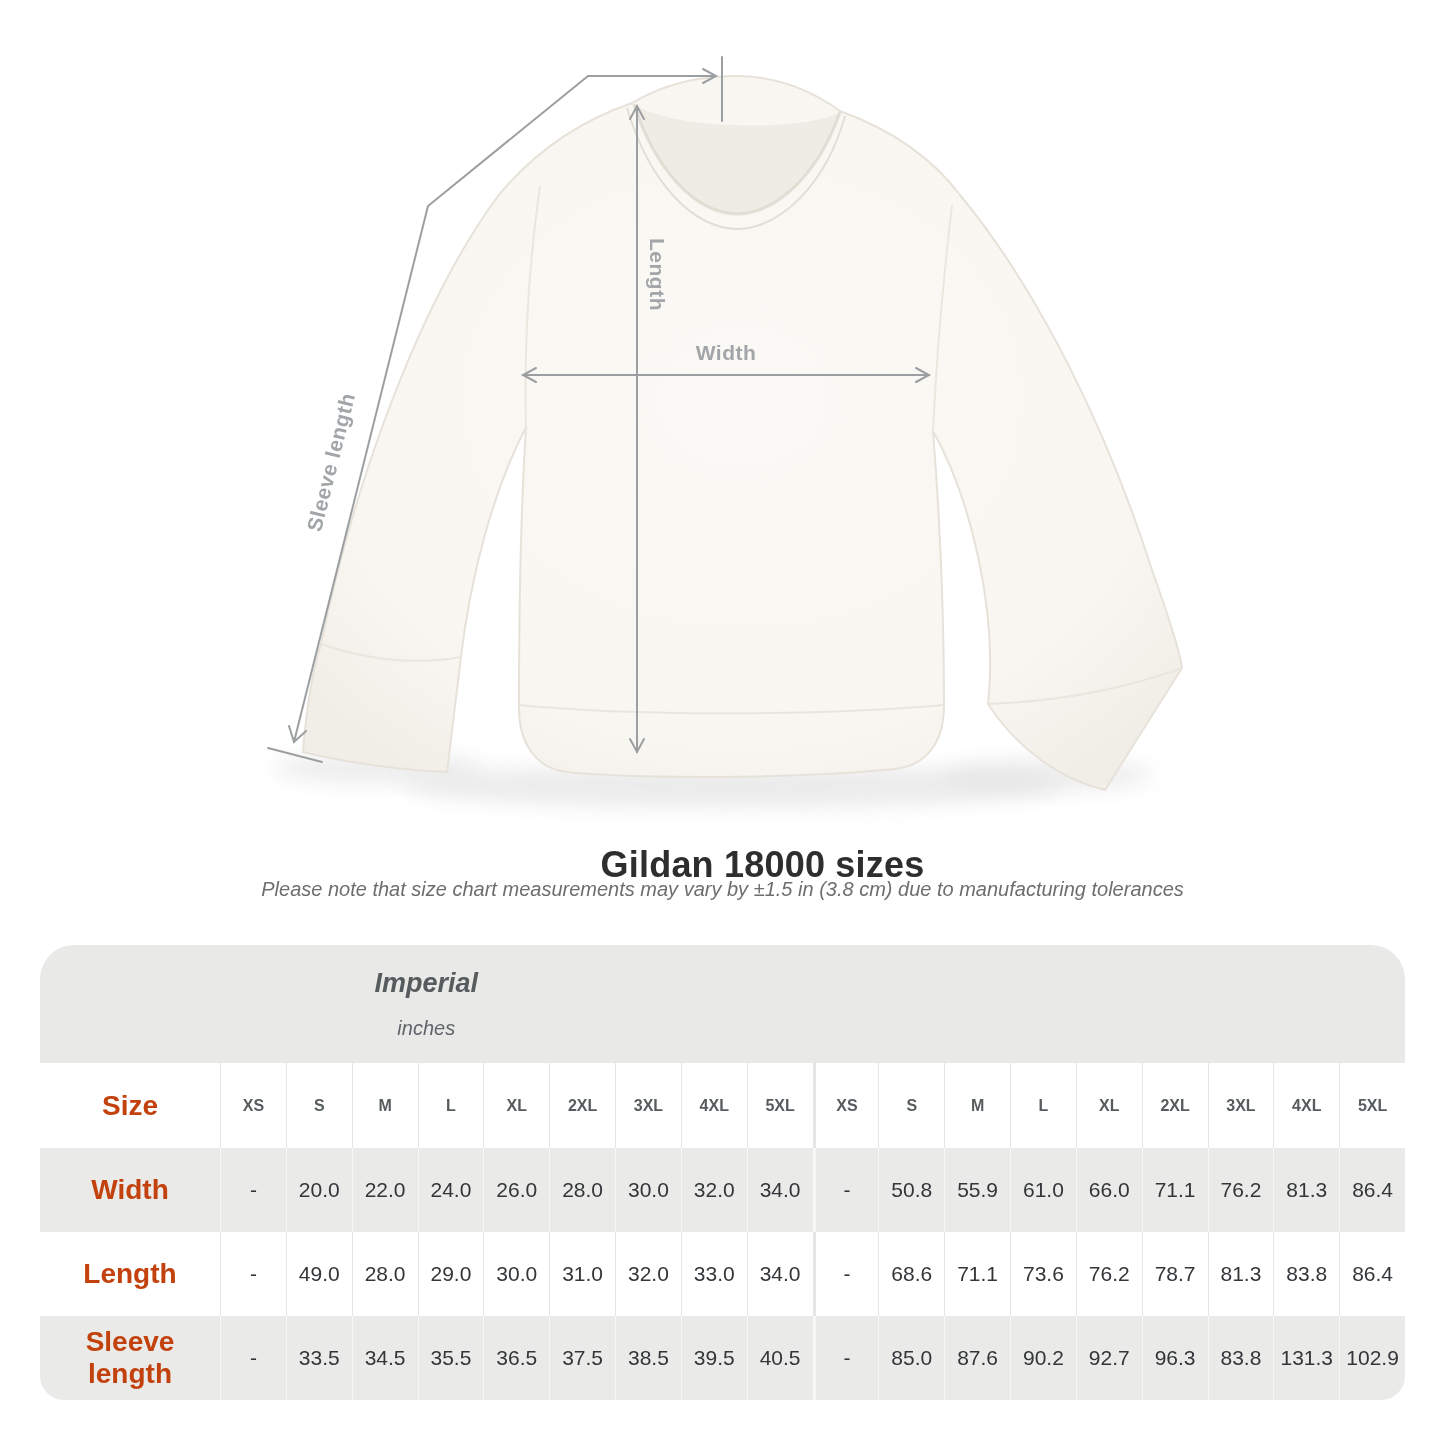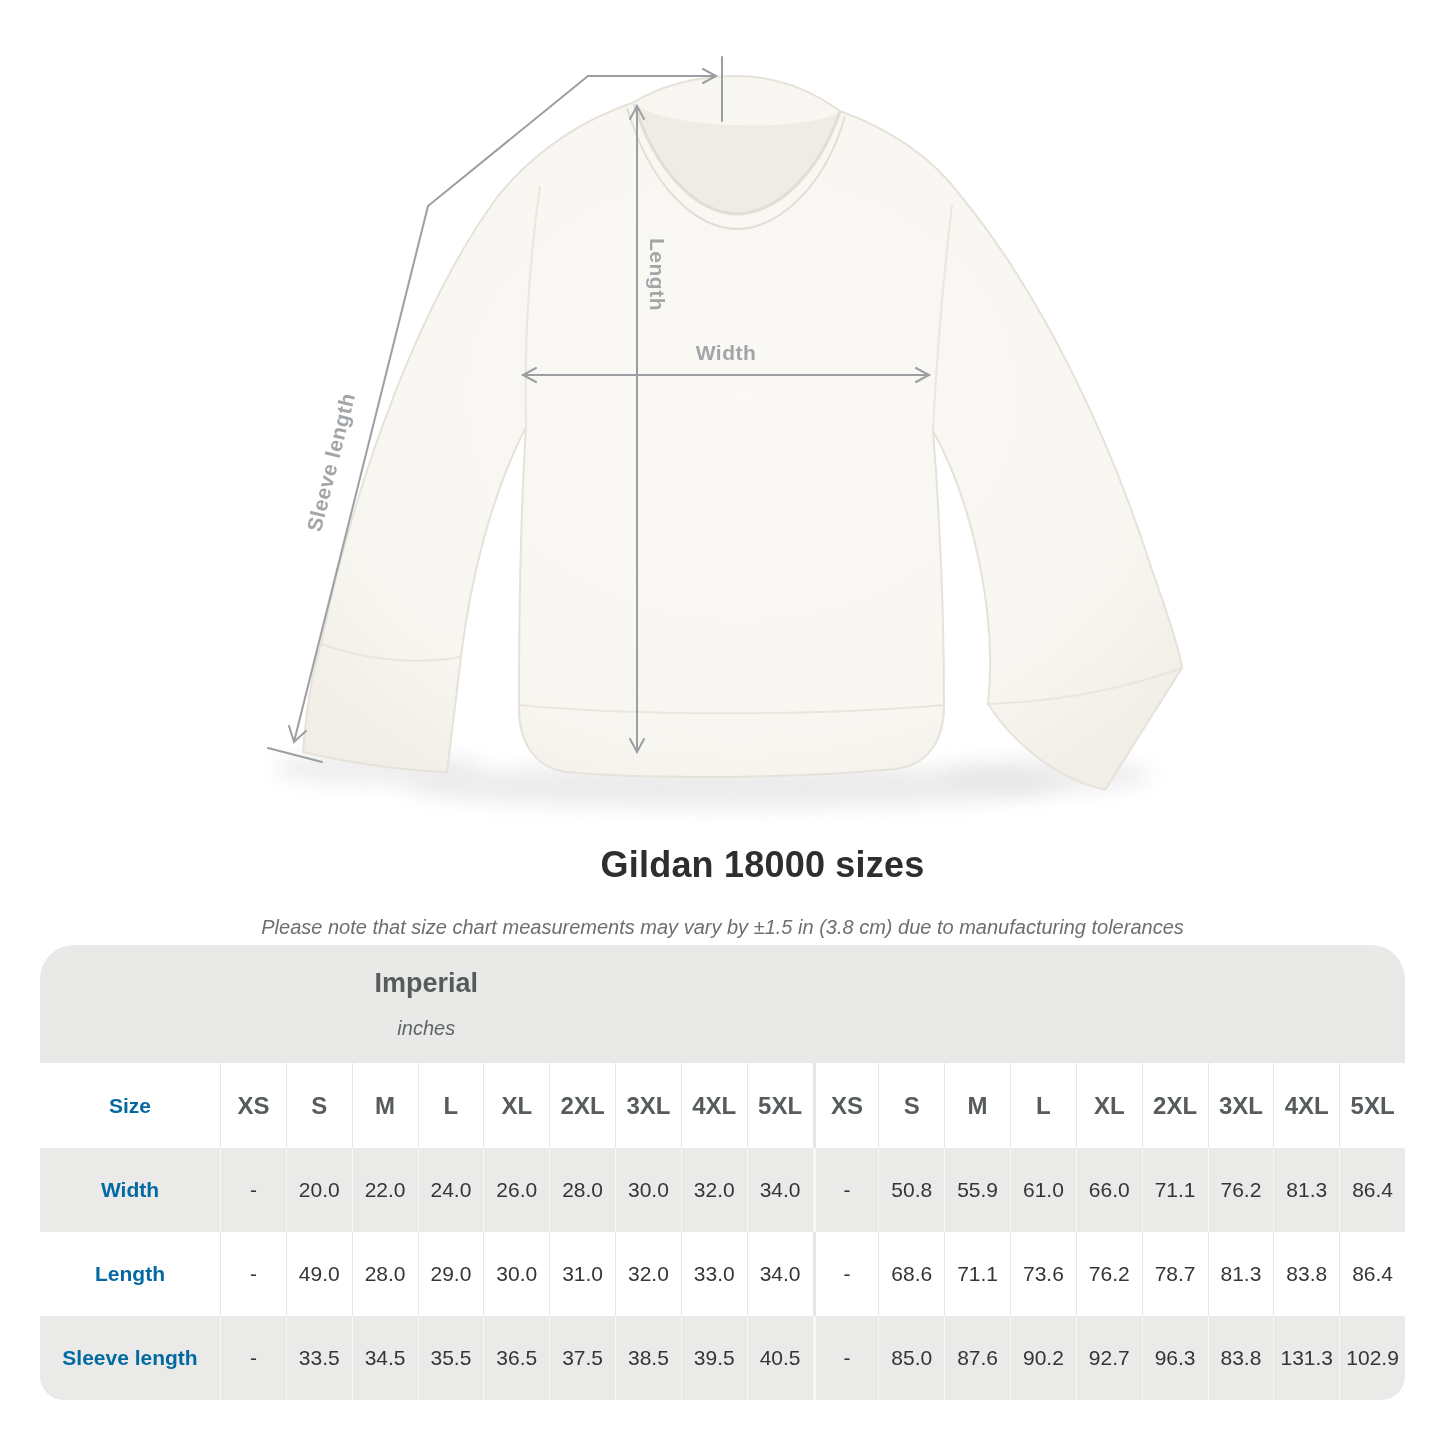--- a/index.html
+++ b/index.html
@@ -7,40 +7,40 @@
         font-family:"Liberation Sans","DejaVu Sans",sans-serif;}
 
   
   .figure{position:absolute;top:0;left:0;}
   .figure text{font-family:"Liberation Sans","DejaVu Sans",sans-serif;
                font-weight:bold;font-size:21px;fill:#a2a6a8;letter-spacing:.5px;}
 
   
   .title{position:absolute;top:844px;left:0;width:100%;text-align:center;
          font-size:36px;font-weight:bold;color:#2e2e2e;letter-spacing:.2px;padding-left:40px;}
-  .note{position:absolute;top:916px;left:0;width:100%;text-align:center;
+  .note{position:absolute;top:878px;left:0;width:100%;text-align:center;
         font-size:20px;font-style:italic;color:#6e6e6e;}
 
   
   .tablewrap{position:absolute;left:40px;top:945px;width:1365px;
              border-radius:34px 34px 24px 24px;overflow:hidden;background:#ffffff;}
   .band{height:118px;background:#e9e9e8;display:grid;
         grid-template-columns:180px repeat(18,1fr);align-items:center;}
   .band-cell{grid-row:1;text-align:center;}
   .band-cell.imp{grid-column:1/11;}
   .band-cell.met{grid-column:11/20;}
-  .band-title{font-size:27px;font-weight:bold;color:#565b5e;}
+  .band-title{font-size:27px;font-weight:bold;font-style:italic;color:#565b5e;}
   .band-unit{font-size:20px;font-style:italic;color:#60656a;margin-top:18px;}
 
   .grid{display:grid;grid-template-columns:180px repeat(18,1fr);
         grid-template-rows:85px 84px 84px 84px;}
   .cell{display:flex;align-items:center;justify-content:center;
         font-size:21px;color:#333639;background:#ffffff;}
-  .cell.h{font-weight:bold;font-size:24px;color:#565b5e;}
-  .cell.lbl{font-weight:bold;font-size:21px;color:#0369a1;text-align:center;}
+  .cell.h{font-weight:bold;font-size:16px;color:#565b5e;}
+  .cell.lbl{font-weight:bold;font-size:28px;color:#c2410c;text-align:center;}
   .cell.b{border-left:1px solid #e6e6e6;}
   .cell.g{background:#eaeae9;}
   .cell.g.b{border-left-color:#f7f7f6;}
   .cell.sec{border-left-width:3px;}
 </style>
 </head>
 <body>
 
 <div class="page">
 

